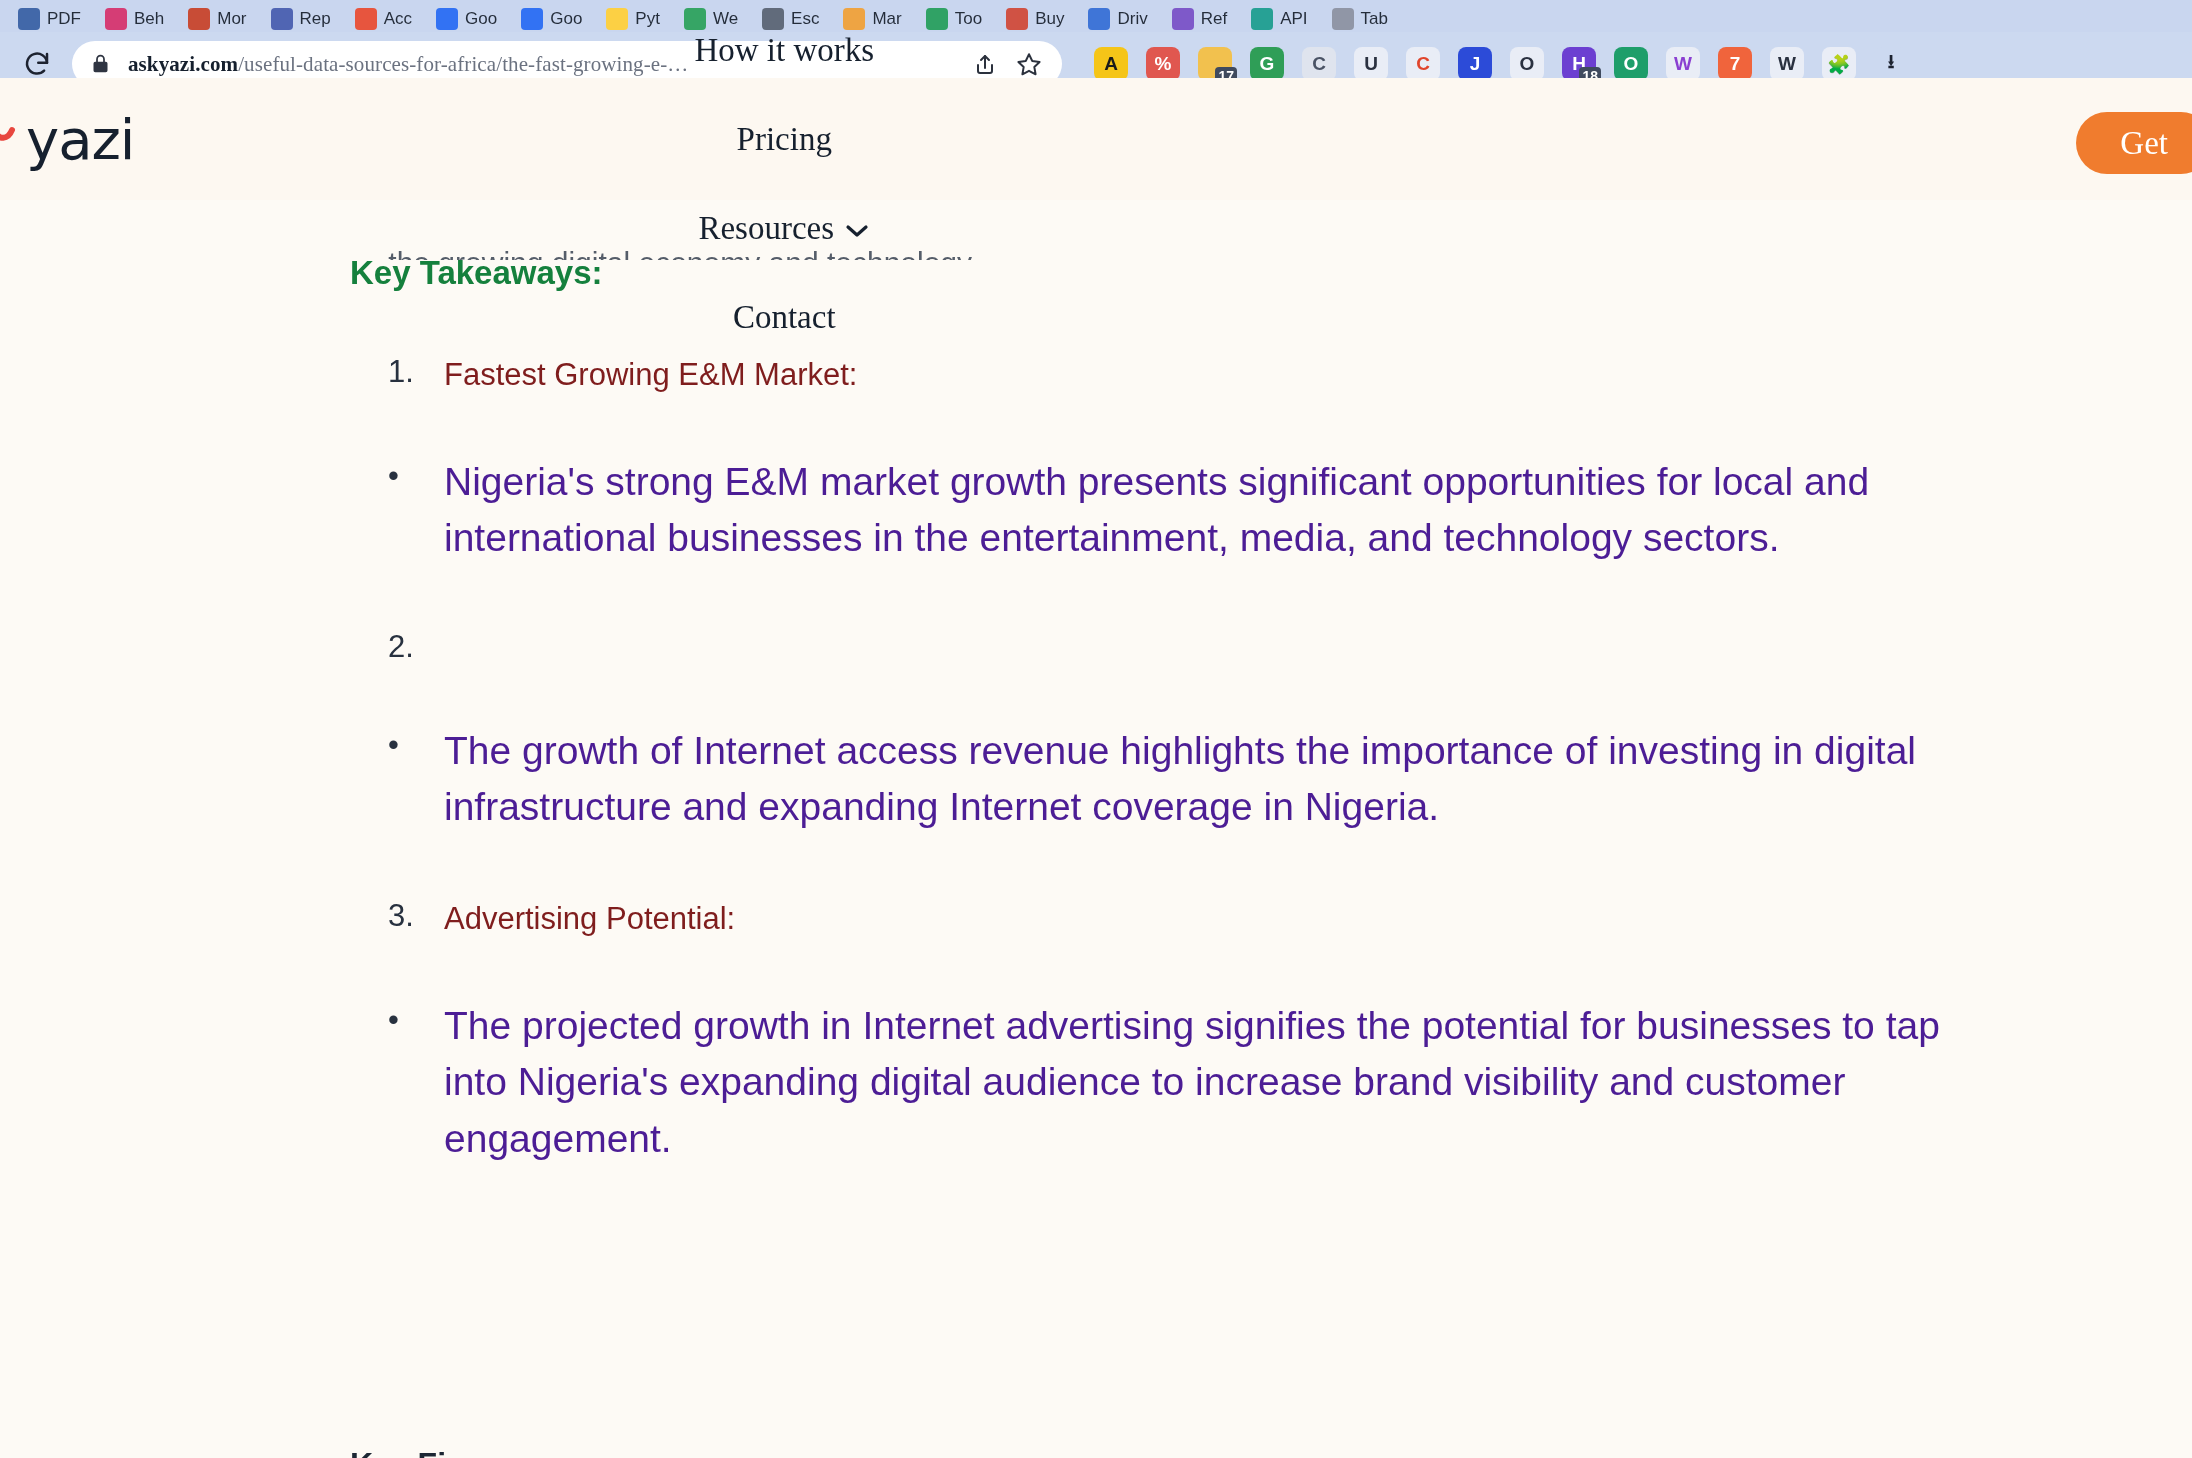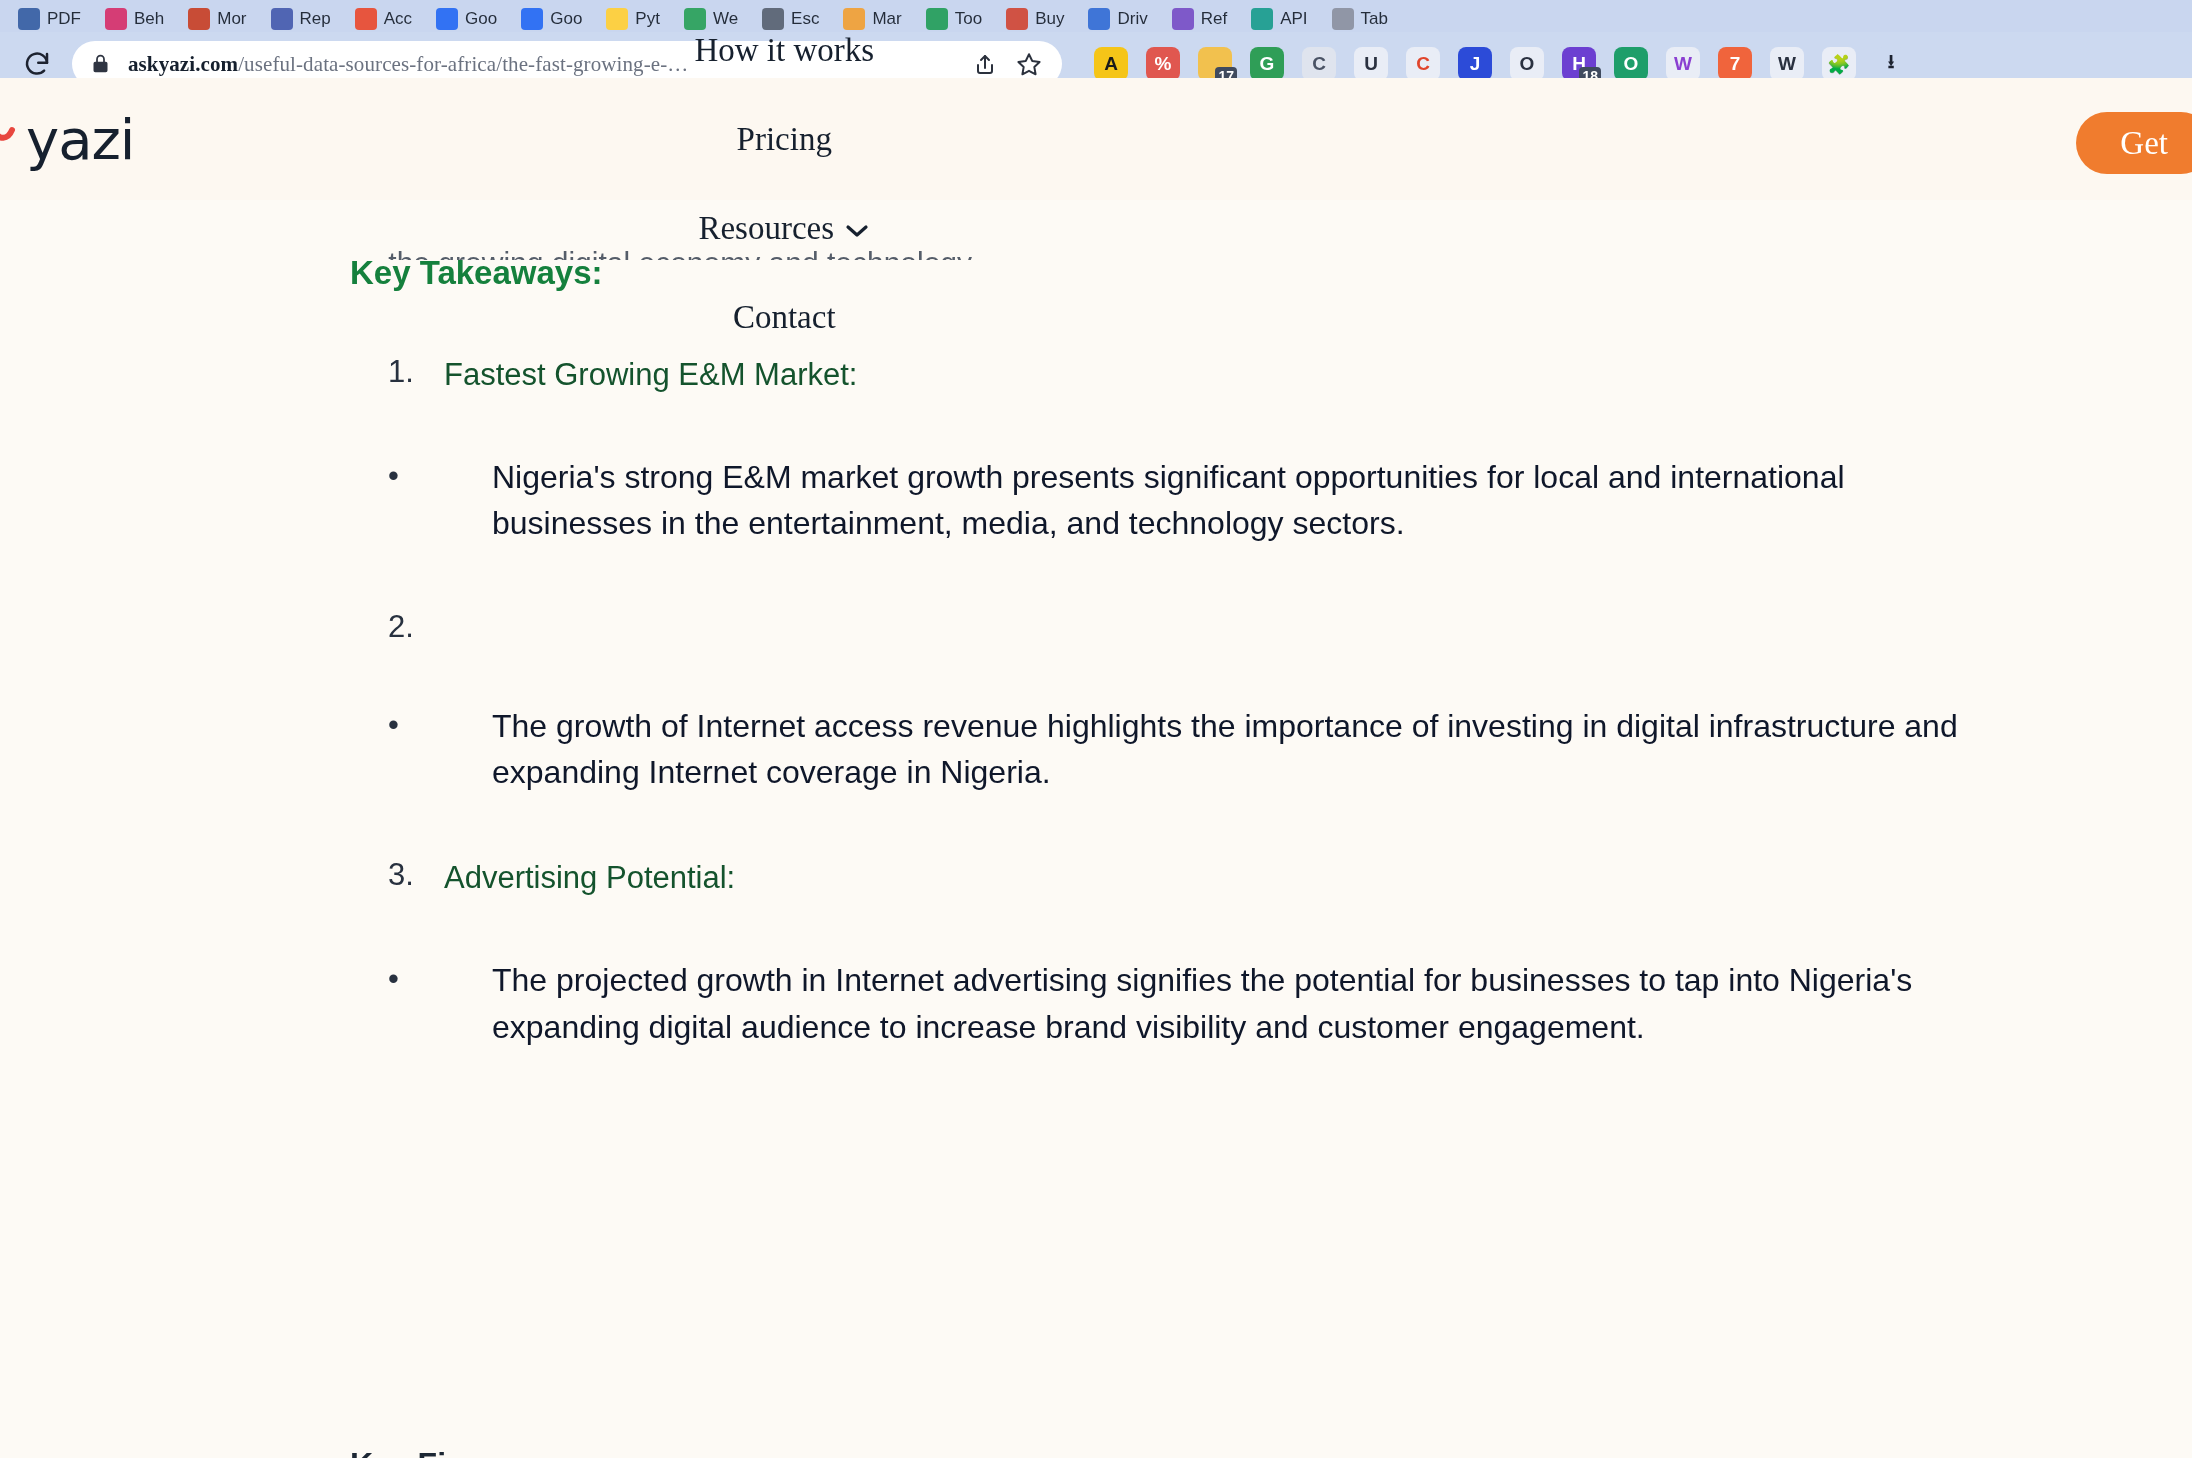--- a/index.html
+++ b/index.html
@@ -243,42 +243,41 @@
     padding-left: 38px;
   }
   .num-item .marker {
     width: 56px;
     flex: 0 0 auto;
     font-size: 31px;
     color: #28313f;
   }
   .num-item .text {
     font-size: 31px;
-    color: #14532d;
+    color: #7f1d1d;
     line-height: 1.35;
   }
 
   .bullet-item {
     display: flex;
     margin: 0 0 62px 0;
     padding-left: 38px;
   }
   .bullet-item .dot {
     width: 56px;
     flex: 0 0 auto;
     font-size: 31px;
     line-height: 1.45;
     color: #28313f;
   }
   .bullet-item .text {
-    font-size: 32px;
-    color: #0f172a;
+    font-size: 39px;
+    color: #4c1d95;
     line-height: 1.45;
     max-width: 1560px;
-    margin-left: 48px;
   }
 
   .next-heading {
     position: absolute;
     left: 350px;
     bottom: -6px;
     font-size: 32px;
     font-weight: 700;
     color: #1d2734;
     overflow: hidden;

